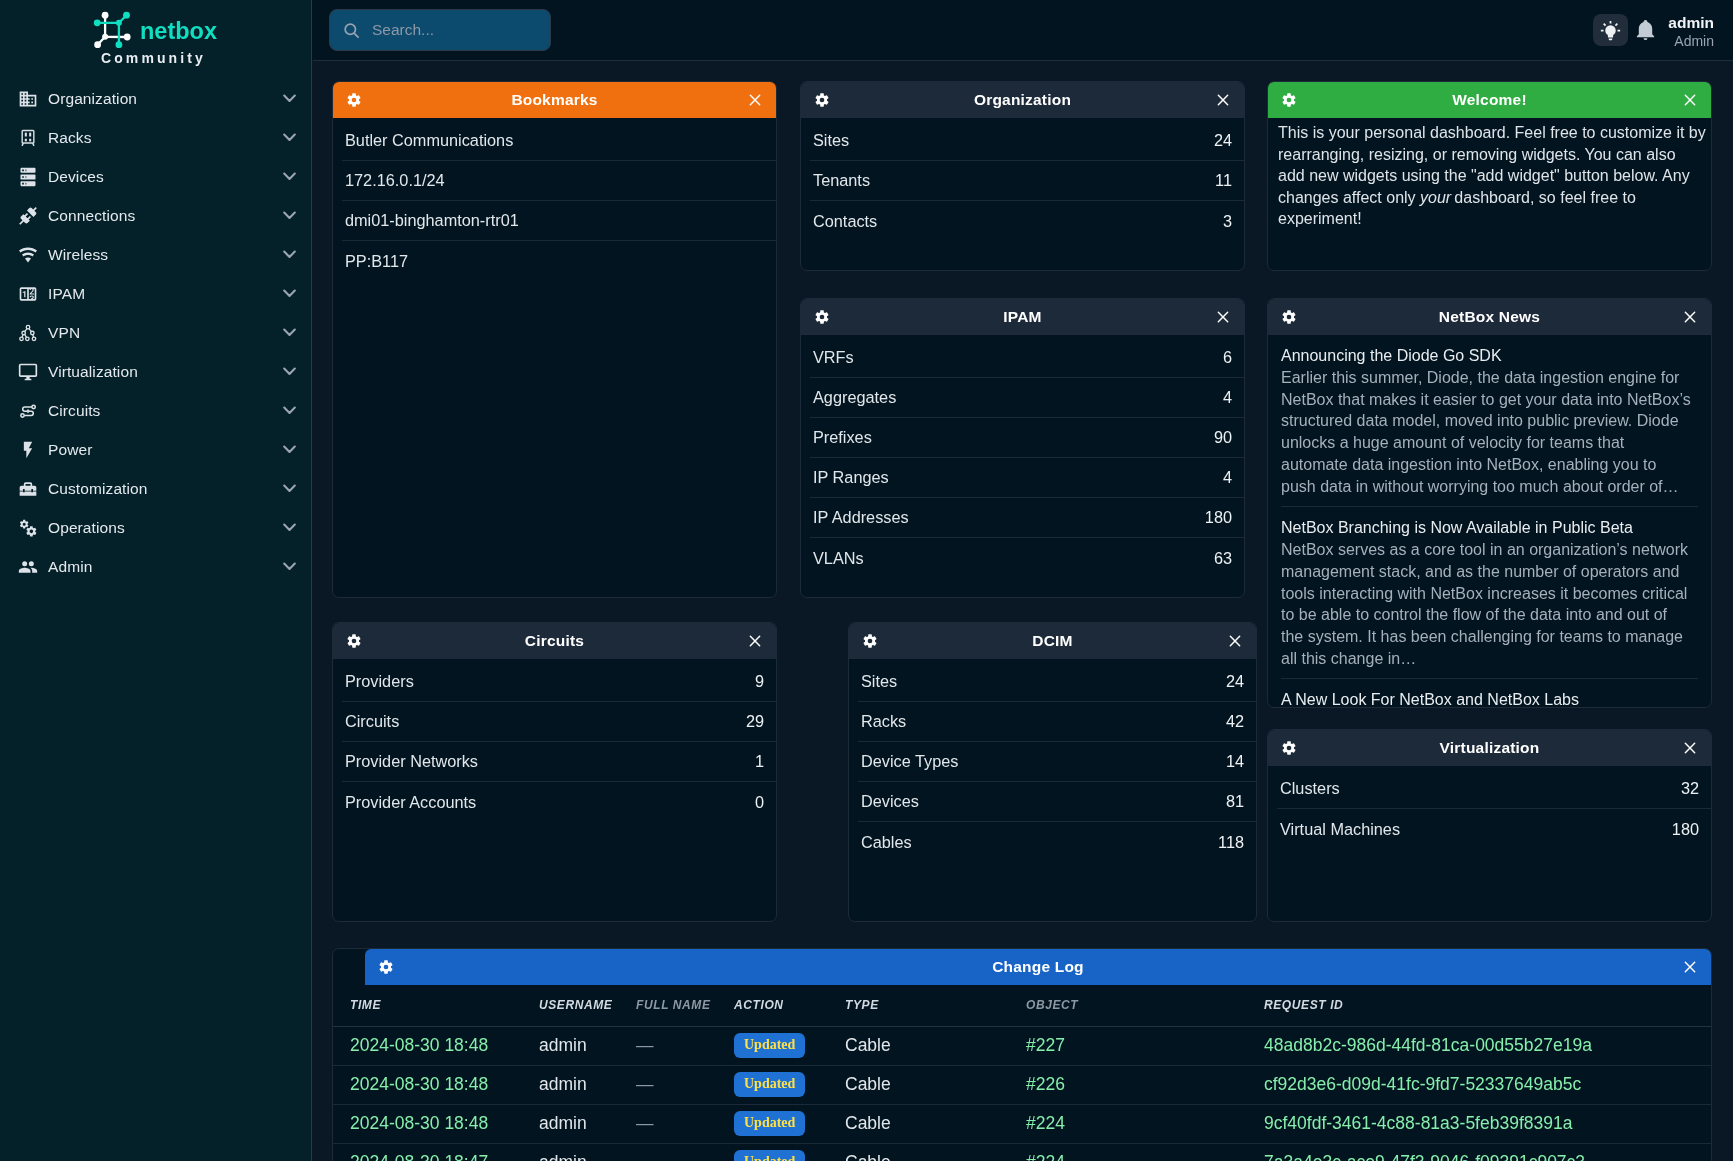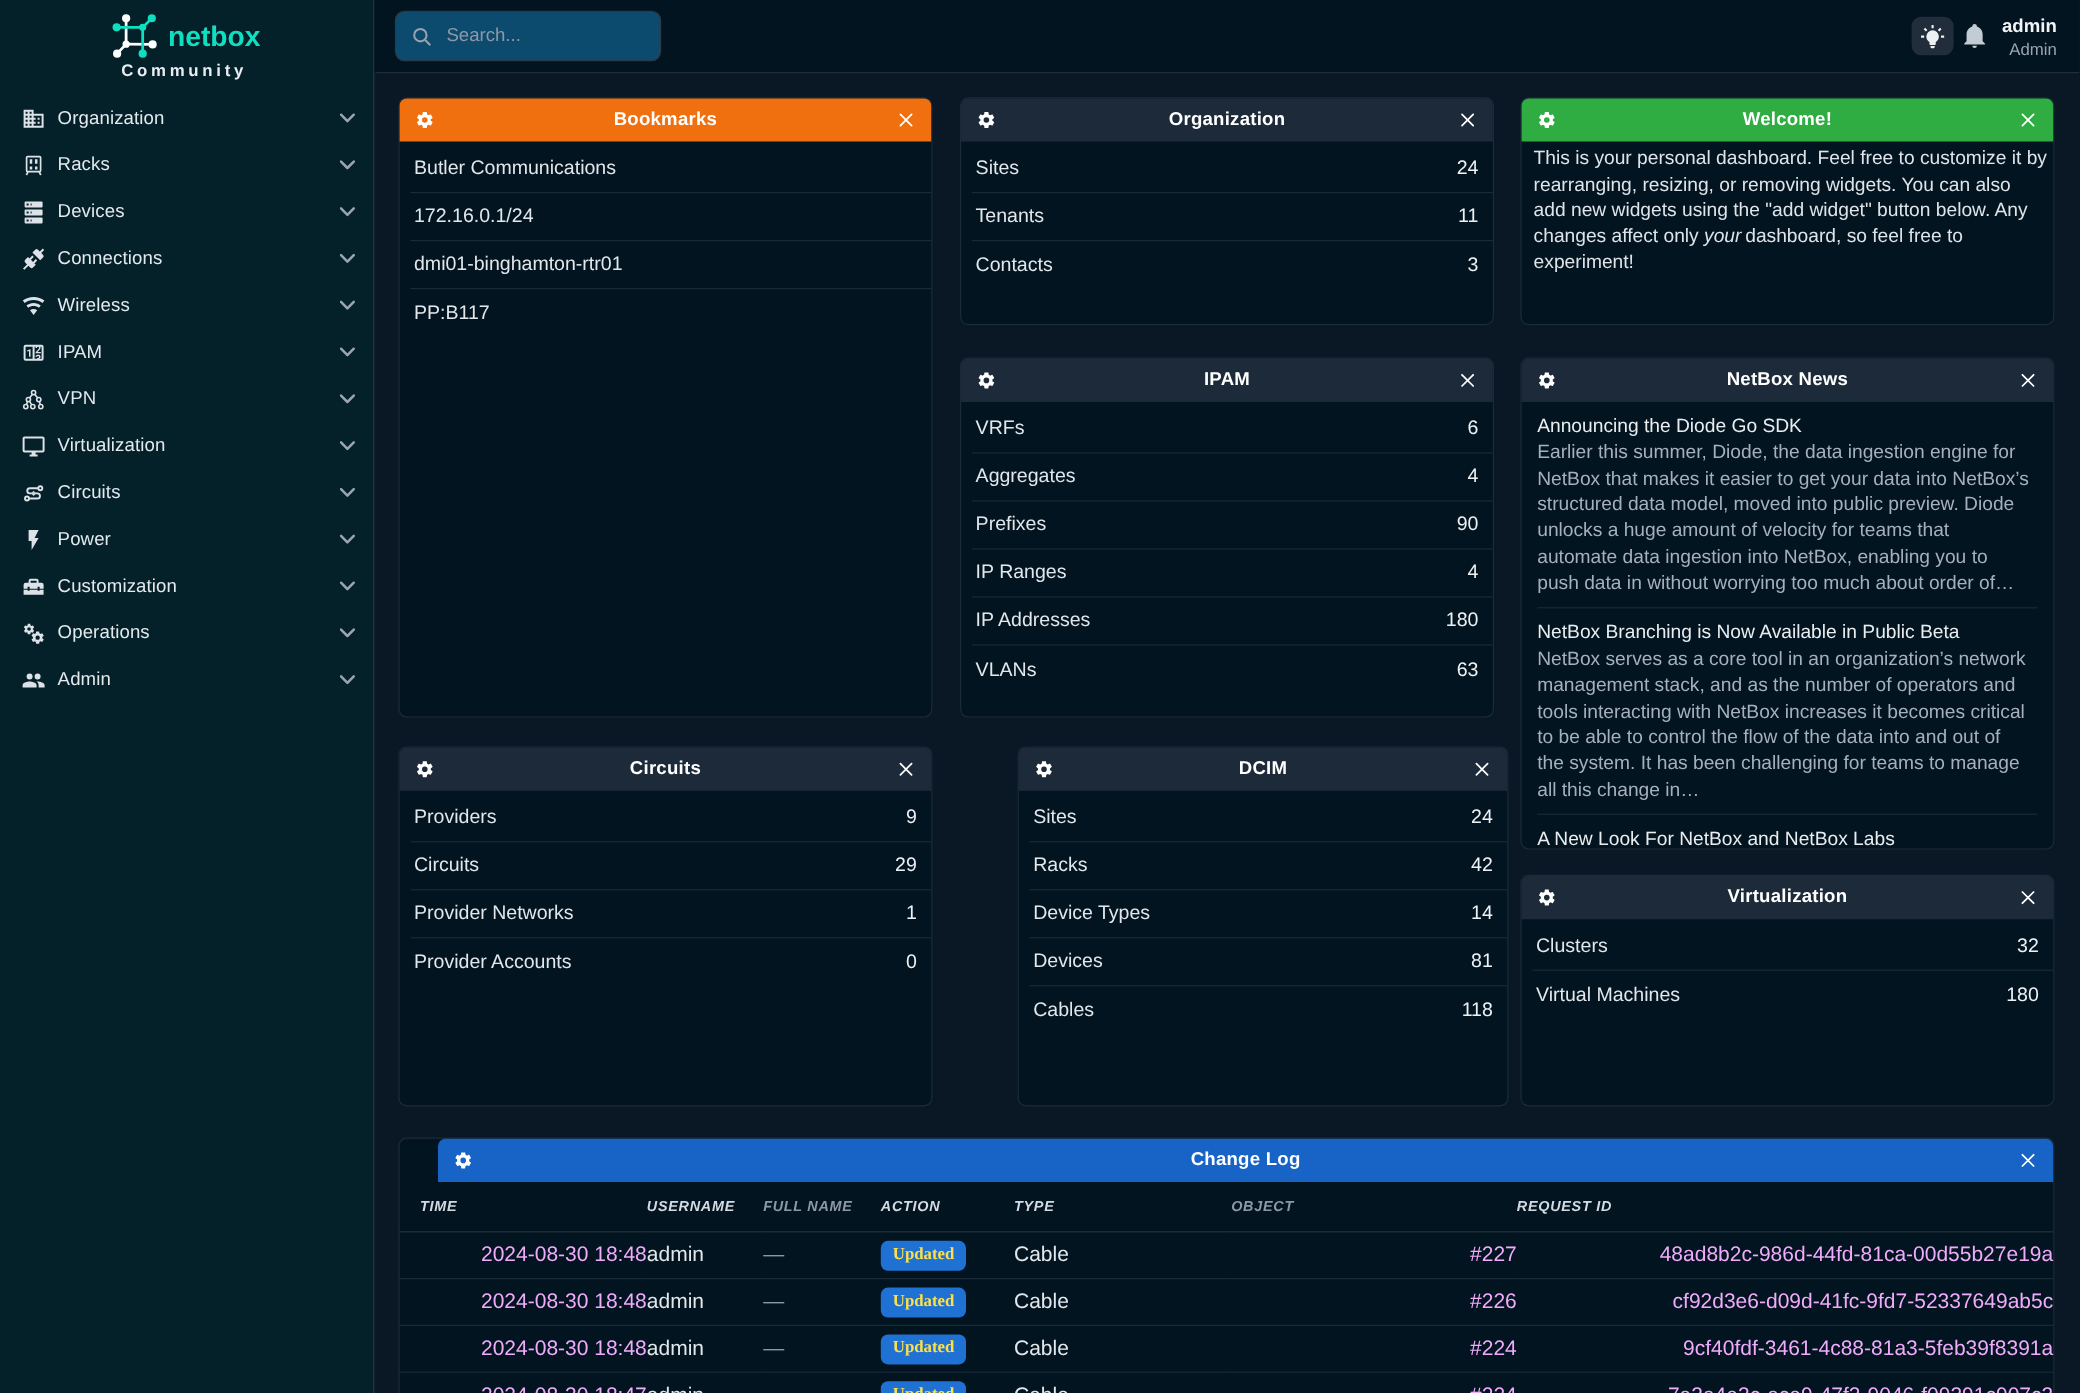--- a/index.html
+++ b/index.html
@@ -54,21 +54,21 @@
   .nitem:last-child { border-bottom:none; }
   .ntitle { color:#e9edf0; font-size:16px; line-height:22px; white-space:nowrap; }
   .nbody { color:#a6b0bc; font-size:16px; line-height:21.7px; white-space:nowrap; }
   
   .clog-table { width:1378px; border-collapse:collapse; table-layout:fixed; }
   .clog-table th { font-size:12px; letter-spacing:0.6px; font-weight:bold; text-align:left; color:#d3dae1;
     height:41px; padding:0; vertical-align:middle; border-bottom:1px solid #243240;font-style:italic; }
   .clog-table th.dim { color:#8d98a5; }
   .clog-table td { font-size:17.5px; color:#e2e7eb; height:39px; padding:0; vertical-align:middle;
     border-bottom:1px solid #1b2938; }
-  .teal, .clog-table td.teal { color:#f0abfc;text-align:right; }
+  .teal, .clog-table td.teal { color:#86efac; }
   .badge { display:inline-block; background:#1f71d3; color:#fde047; font-size:14px; font-weight:bold;
     border-radius:6px; padding:4px 10px 5px 10px;font-family:Liberation Serif, serif; }
 </style>
 </head>
 <body>
 
 <div class="sidebar"></div>
 <div class="logo">
   <svg width="312" height="80" viewBox="0 0 312 80">
     <g stroke="#ffffff" stroke-width="2.3" stroke-linecap="round" fill="none">

